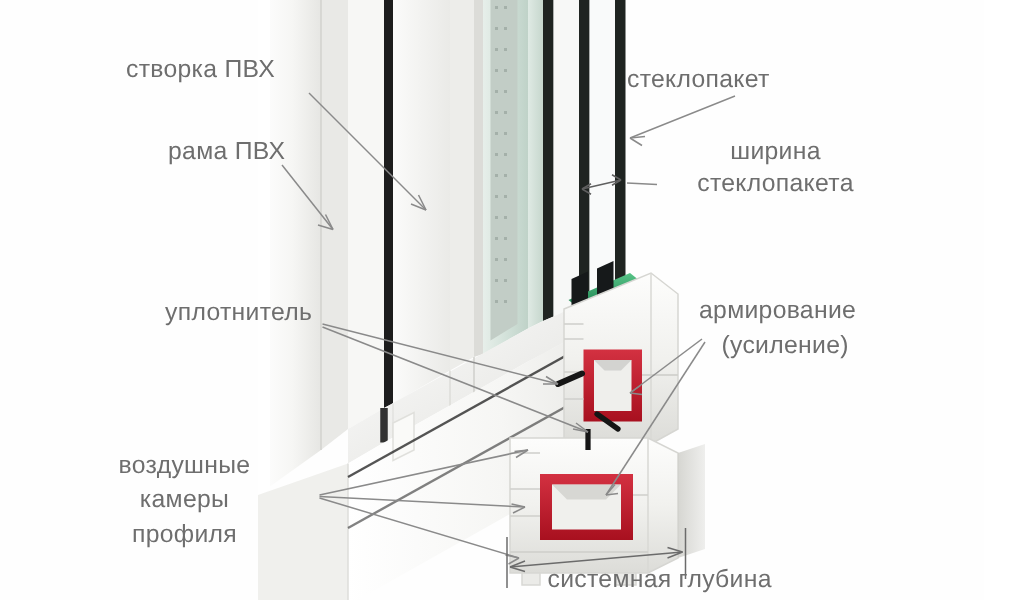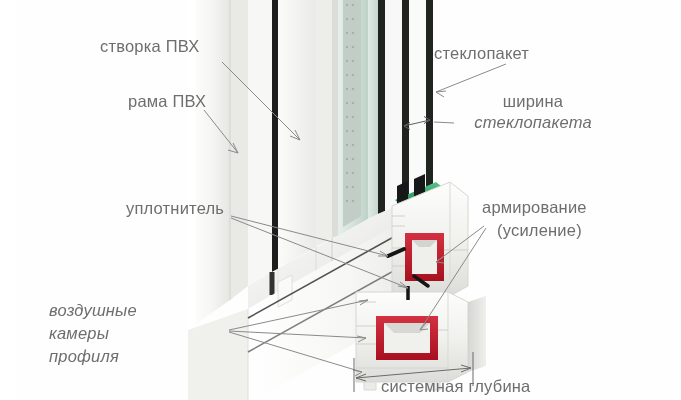--- a/index.html
+++ b/index.html
@@ -1,24 +1,24 @@
 <!DOCTYPE html>
 <html><head>
 <meta charset="utf-8">
 <title>PVC Window Cross-Section Diagram</title>
 <style>
   html,body{margin:0;padding:0;background:#ffffff;}
   body{width:681px;height:400px;overflow:hidden;position:relative;
        font-family:"Liberation Sans","DejaVu Sans",sans-serif;}
-  #stage{position:absolute;left:16px;top:0;width:656px;height:400px;background:#fefefe;}
+  #stage{position:absolute;left:0;top:0;width:656px;height:400px;background:#fefefe;}
   #art{position:absolute;left:0;top:0;width:681px;height:400px;}
   .lbl{position:absolute;color:#6e6e6e;font-size:16.5px;letter-spacing:.2px;
        white-space:nowrap;line-height:21px;}
   .lbl.c{text-align:center;}
-  .lbl.r{text-align:left;font-style:italic;}
+  .lbl.r{text-align:center;}
 </style>
 </head>
 <body>
 
 <div id="stage">
 
   <svg id="art" viewBox="0 0 681 400">
     <defs>
       <linearGradient id="gFaceV" x1="0" y1="0" x2="1" y2="0">
         <stop offset="0" stop-color="#ffffff"></stop>
@@ -262,21 +262,21 @@
     </g>
   </svg>
 
   <div class="lbl" style="left:84px;  top:36px;">створка ПВХ</div>
 
   <div class="lbl" style="left:112px; top:91px;">рама ПВХ</div>
 
   <div class="lbl" style="left:418px; top:43px;">стеклопакет</div>
 
   <div class="lbl c" style="left:437px; top:91px; width:160px;">ширина</div>
-  <div class="lbl c" style="left:437px; top:112px; width:160px;font-style:italic;">стеклопакета</div>
+  <div class="lbl c" style="left:437px; top:112px; width:160px;">стеклопакета</div>
 
   <div class="lbl" style="left:110px; top:198px;">уплотнитель</div>
 
   <div class="lbl" style="left:481px; top:220px;">(усиление)</div>
   <div class="lbl" style="left:466px; top:197px;">армирование</div>
 
   <div class="lbl r" style="left:33px;  top:300px; width:180px;">воздушные</div>
   <div class="lbl r" style="left:33px;  top:323px; width:180px;">камеры</div>
   <div class="lbl" style="left:365px; top:376px;">системная  глубина</div>
 

